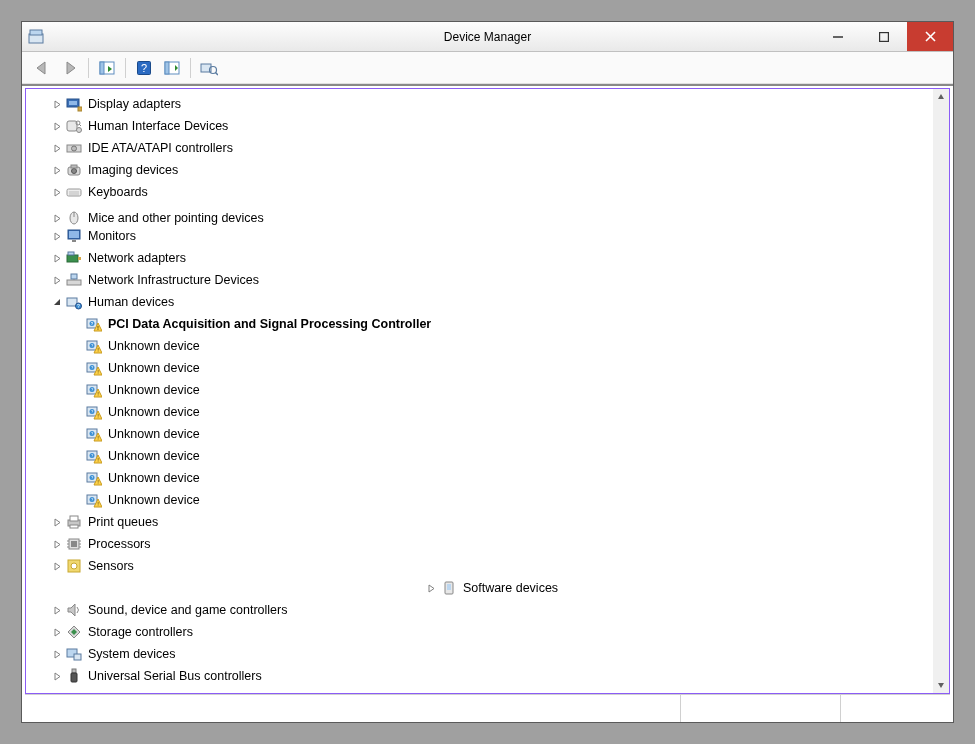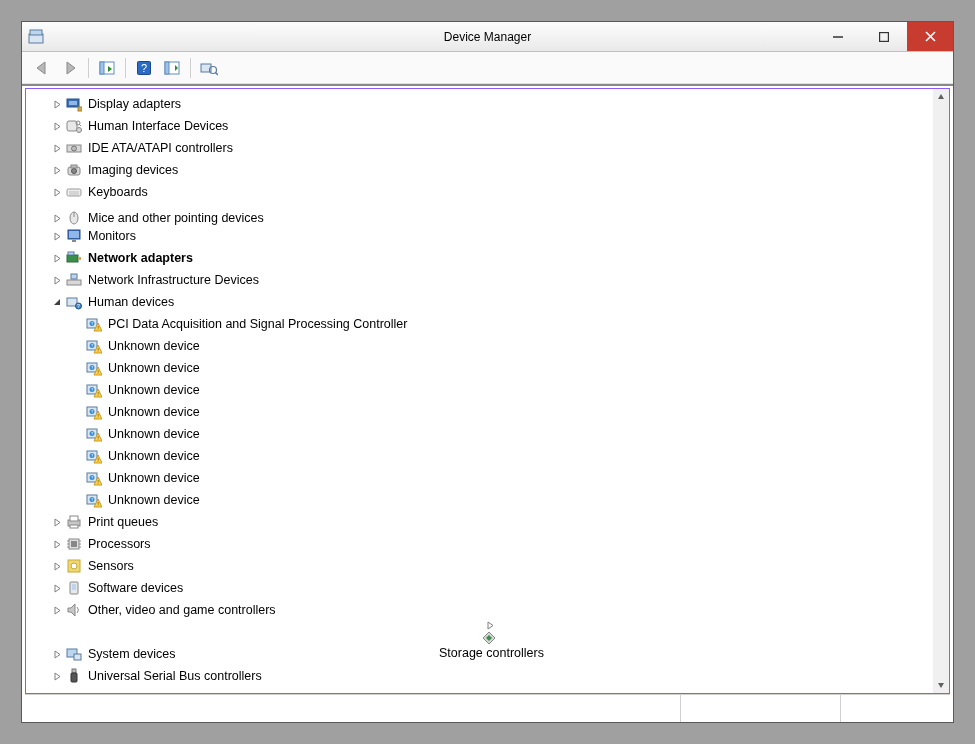--- a/index.html
+++ b/index.html
@@ -213,21 +213,21 @@
               </span>
               <span class="dev-icon">
                 <svg width="16" height="16">
                   <rect x="2" y="2" width="12" height="9" fill="#3b6fb5" stroke="#27508a"></rect>
                   <rect x="3" y="3" width="10" height="7" fill="#8fb8e8"></rect>
                   <rect x="6" y="12" width="4" height="2" fill="#888"></rect>
                 </svg>
               </span>
               <span>Monitors</span>
             </div>
-            <div class="tree-row" style="padding-left: 24px; font-weight: bold;">
+            <div class="tree-row" style="padding-left: 24px;">
               <span class="expander">
                 <svg width="9" height="9">
                   <polygon points="2,1 7,4.5 2,8" fill="none" stroke="#808080" stroke-width="1"></polygon>
                 </svg>
               </span>
               <span class="dev-icon">
                 <svg width="16" height="16">
                   <rect x="1" y="5" width="11" height="7" fill="#3b8f4d" stroke="#2a6a38"></rect>
                   <rect x="12" y="7" width="3" height="3" fill="#d4a84a"></rect>
                   <rect x="2" y="2" width="6" height="3" fill="#bcd6ef" stroke="#5a7ba0"></rect>
@@ -258,21 +258,21 @@
               </span>
               <span class="dev-icon">
                 <svg width="16" height="16">
                   <rect x="1" y="4" width="10" height="8" fill="#d9e6f2" stroke="#5a7ba0"></rect>
                   <circle cx="12.5" cy="12" r="3" fill="#3b8fd4" stroke="#27508a"></circle>
                   <text x="12.5" y="14" font-size="5" text-anchor="middle" fill="#fff">?</text>
                 </svg>
               </span>
               <span>Human devices</span>
             </div>
-            <div class="tree-row" style="padding-left: 44px;">
+            <div class="tree-row" style="padding-left: 44px; font-weight: bold;">
               <span class="expander none"></span>
               <span class="dev-icon">
                 <svg width="16" height="16">
                   <rect x="1" y="3" width="10" height="9" fill="#d9e6f2" stroke="#5a7ba0"></rect>
                   <circle cx="6" cy="7.5" r="2.5" fill="#3b8fd4"></circle>
                   <text x="6" y="9.2" font-size="4" text-anchor="middle" fill="#fff">?</text>
                   <polygon points="12,7 16,15 8,15" fill="#ffd24a" stroke="#c89a1e"></polygon>
                   <text x="12" y="14" font-size="6" text-anchor="middle" fill="#4a3b00">!</text>
                 </svg>
               </span>
@@ -424,21 +424,21 @@
                 </svg>
               </span>
               <span class="dev-icon">
                 <svg width="16" height="16">
                   <rect x="2" y="2" width="12" height="12" fill="#f0d870" stroke="#c8a830"></rect>
                   <circle cx="8" cy="8" r="3" fill="#fff" stroke="#c8a830"></circle>
                 </svg>
               </span>
               <span>Sensors</span>
             </div>
-            <div class="tree-row" style="padding-left: 24px;">
+            <div class="tree-row" style="padding-left: 24px; justify-content: center;">
               <span class="expander">
                 <svg width="9" height="9">
                   <polygon points="2,1 7,4.5 2,8" fill="none" stroke="#808080" stroke-width="1"></polygon>
                 </svg>
               </span>
               <span class="dev-icon">
                 <svg width="16" height="16">
                   <rect x="4" y="2" width="8" height="12" rx="1" fill="#e8e8e8" stroke="#888"></rect>
                   <rect x="6" y="4" width="4" height="6" fill="#bcd6ef"></rect>
                 </svg>
@@ -450,23 +450,23 @@
                 <svg width="9" height="9">
                   <polygon points="2,1 7,4.5 2,8" fill="none" stroke="#808080" stroke-width="1"></polygon>
                 </svg>
               </span>
               <span class="dev-icon">
                 <svg width="16" height="16">
                   <polygon points="2,6 5,6 9,2 9,14 5,10 2,10" fill="#c8c8c8" stroke="#888"></polygon>
                   <path d="M11 5 Q14 8 11 11" fill="none" stroke="#888"></path>
                 </svg>
               </span>
-              <span>Other, video and game controllers</span>
-            </div>
-            <div class="tree-row" style="padding-left: 24px; flex-direction: column;">
+              <span>Sound, device and game controllers</span>
+            </div>
+            <div class="tree-row" style="padding-left: 24px;">
               <span class="expander">
                 <svg width="9" height="9">
                   <polygon points="2,1 7,4.5 2,8" fill="none" stroke="#808080" stroke-width="1"></polygon>
                 </svg>
               </span>
               <span class="dev-icon">
                 <svg width="16" height="16">
                   <polygon points="8,2 14,8 8,14 2,8" fill="#d8d8d8" stroke="#888"></polygon>
                   <polygon points="8,5 11,8 8,11 5,8" fill="#3b8f4d"></polygon>
                 </svg>

